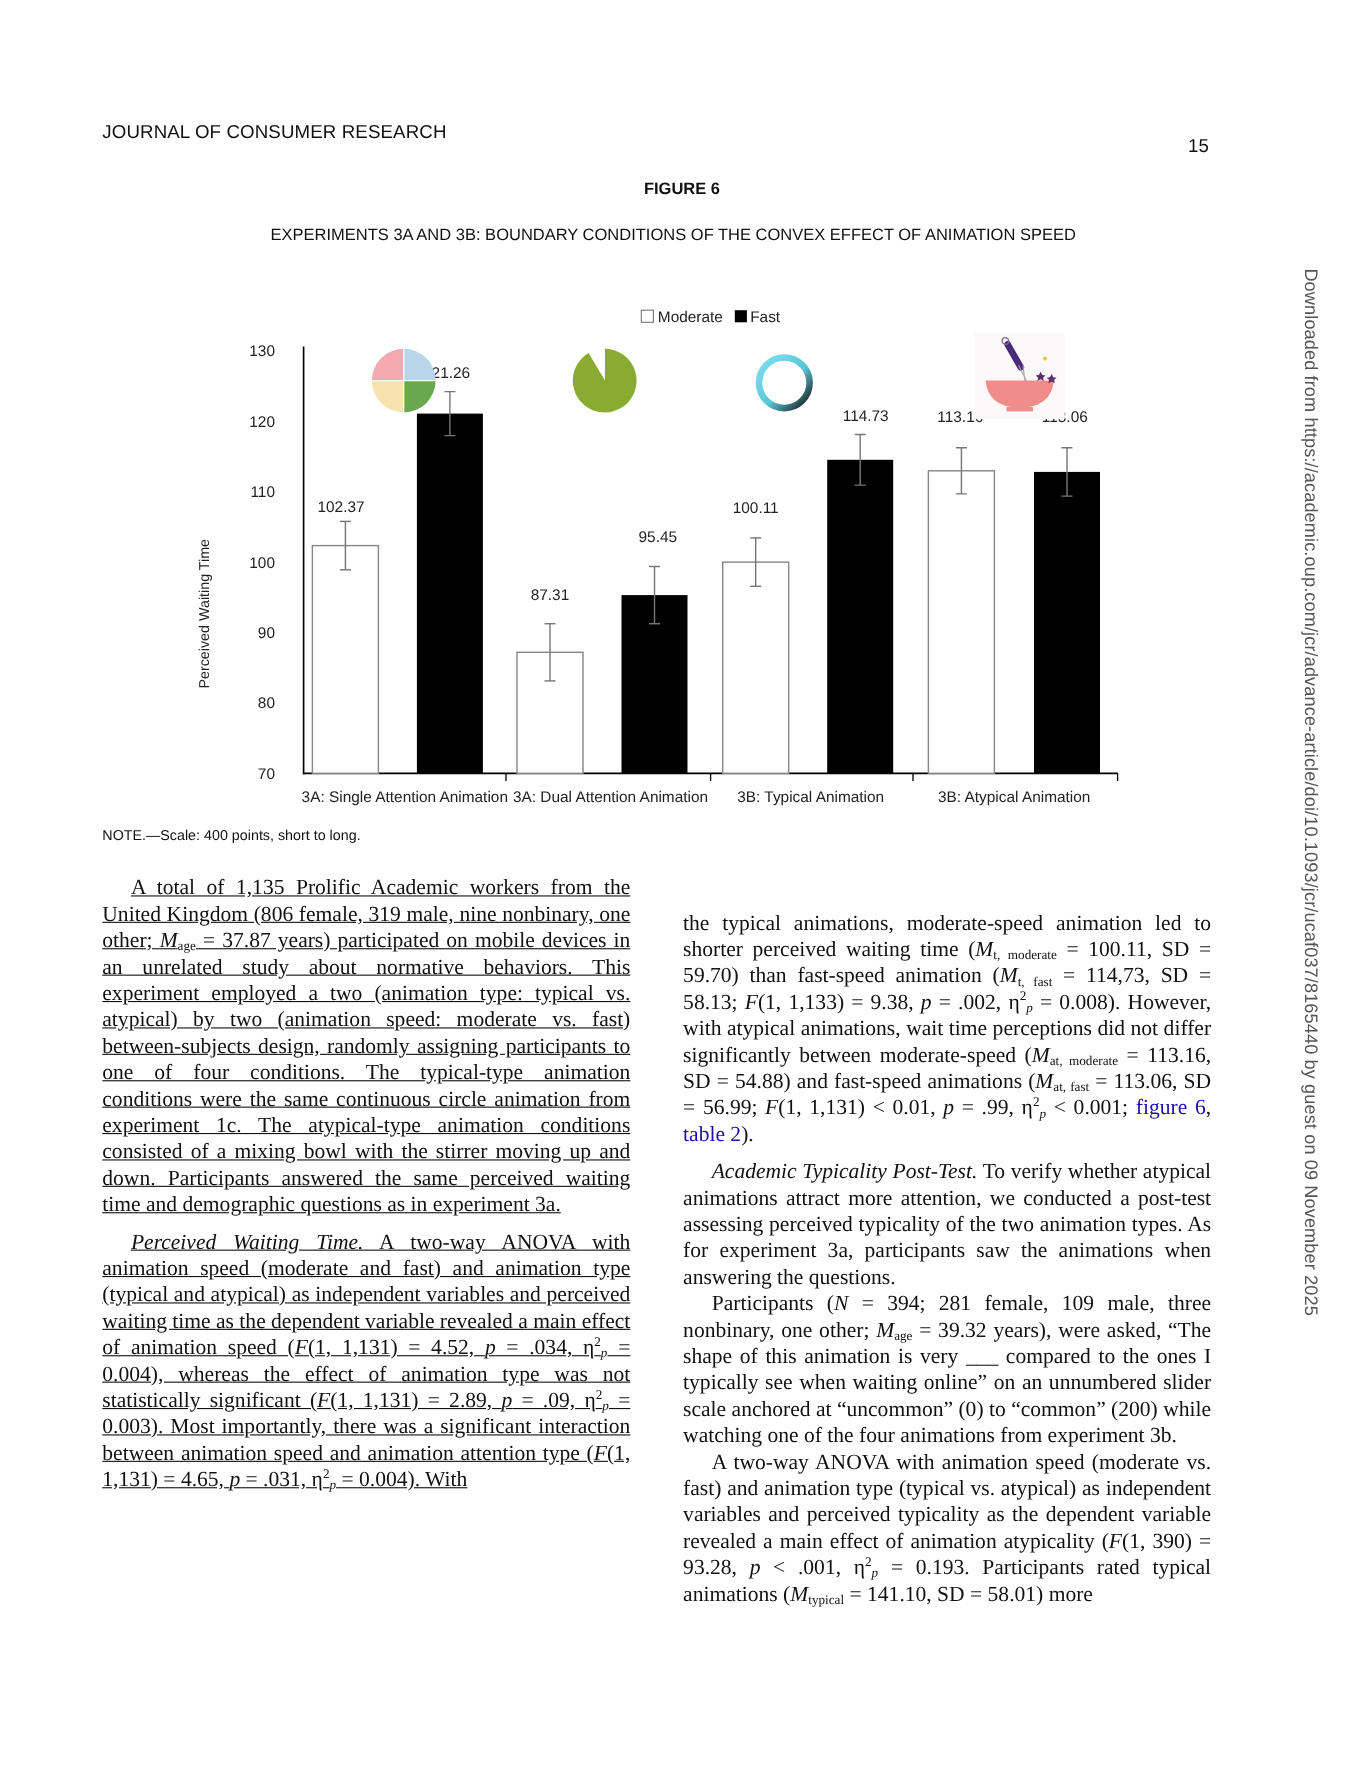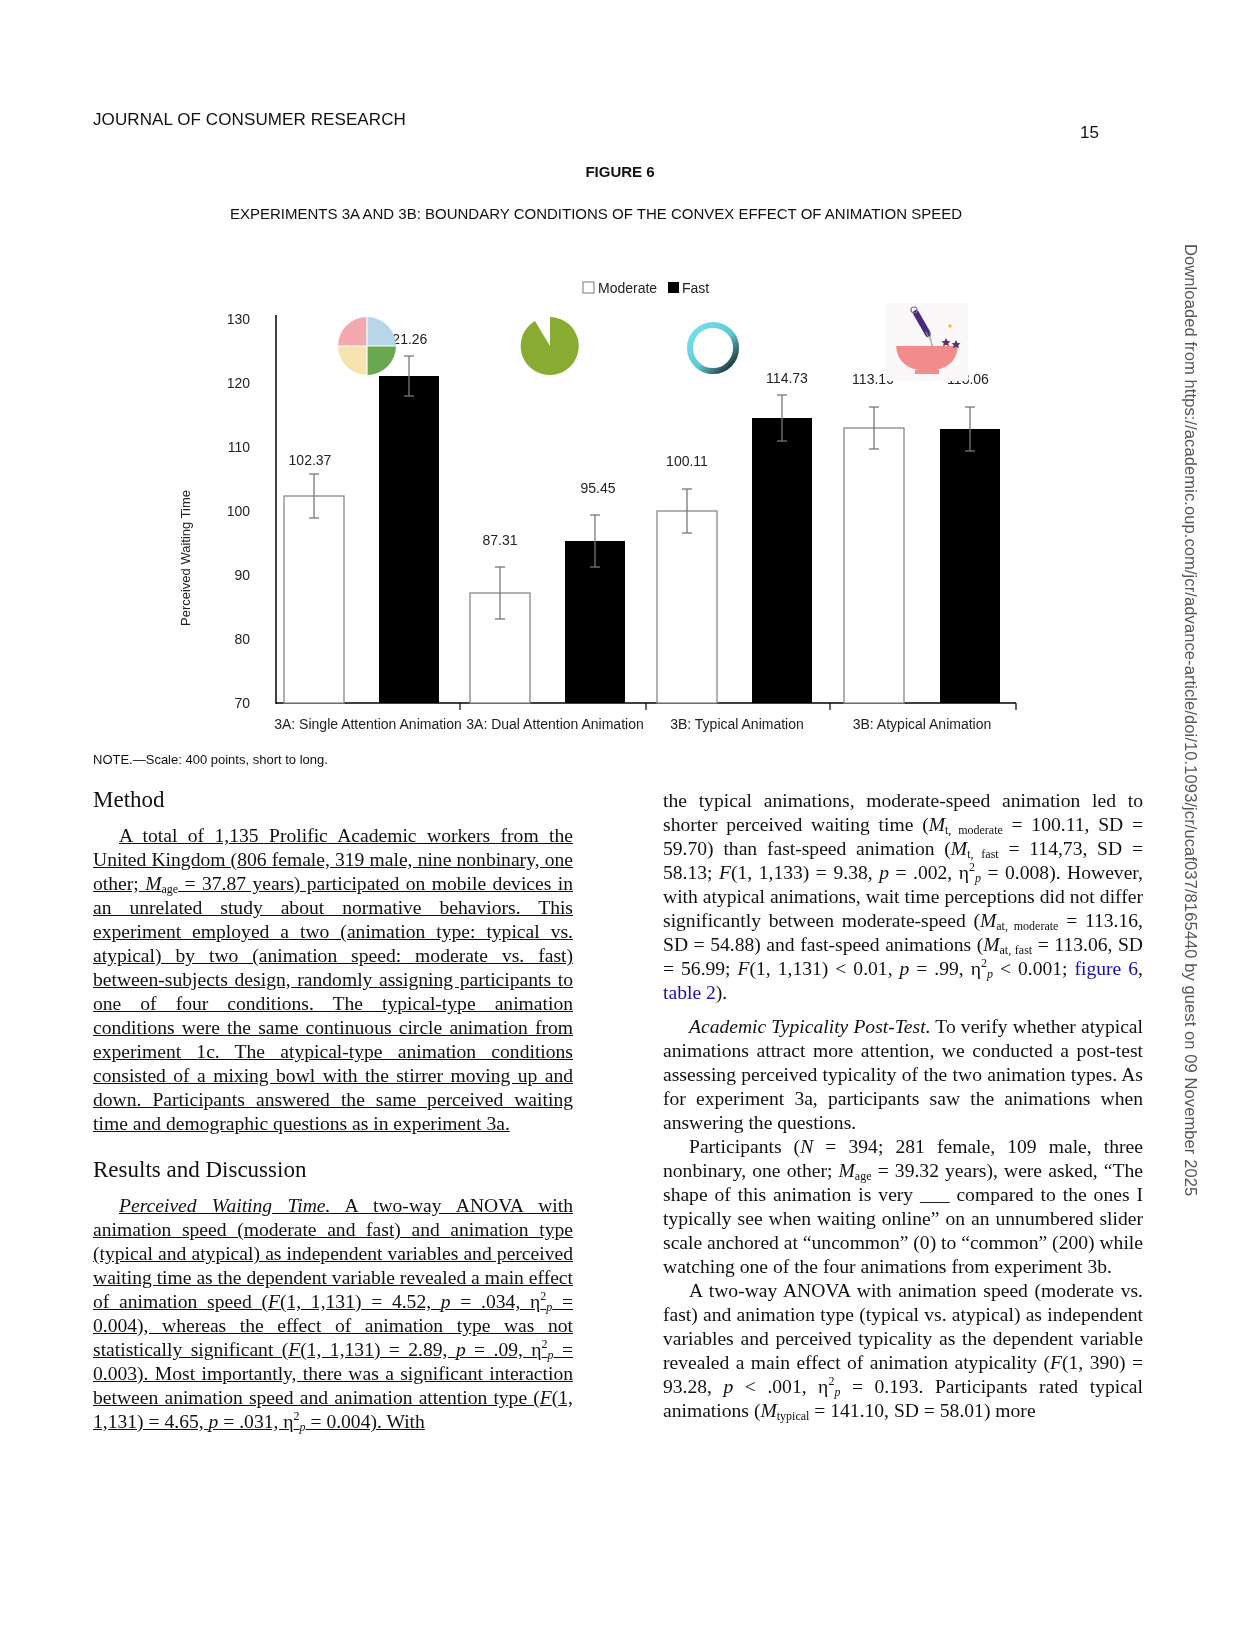--- a/index.html
+++ b/index.html
@@ -4,31 +4,31 @@
 <style>
   html, body { margin: 0; padding: 0; background: #ffffff; }
   body { width: 1240px; height: 1629px; position: relative; overflow: hidden; color: #111; }
   .sans { font-family: "Liberation Sans", "DejaVu Sans", sans-serif; }
   .serif { font-family: "Liberation Serif", "DejaVu Serif", serif; }
   .abs { position: absolute; }
 
   .running-head { left: 93px; top: 110px; font-size: 17px; letter-spacing: 0.1px; text-align: right; }
   .page-num { left: 1080px; top: 110px; font-size: 17px; margin-top: 13px; }
   .fig-label { left: 0; width: 1240px; top: 163px; text-align: center; font-size: 15px; font-weight: bold; }
-  .fig-title { left: 0; width: 1192px; top: 205px; text-align: center; font-size: 15px; }
+  .fig-title { left: 16px; width: 1192px; top: 205px; text-align: center; font-size: 15px; }
 
   .chart-wrap { left: 170px; top: 268px; width: 870px; height: 480px; }
   .chart-wrap svg { display: block; }
   .chart-font { font-family: "Liberation Sans", "DejaVu Sans", sans-serif; }
 
   .note { left: 93px; top: 752px; font-size: 13px; }
 
   .col { width: 480px; font-size: 19.6px; line-height: 24px; text-align: justify; }
   .col-left { left: 93px; top: 786px; }
-  .col-right { left: 621px; top: 789px; margin-left: 42px; }
+  .col-right { left: 621px; top: 828px; }
   .col p { margin: 0; }
   .indent { text-indent: 26px; }
   h2.sec { margin: 0; font-weight: normal; font-size: 23px; line-height: 28px; }
   .gap-sec-top { margin-top: 20px !important; }
   .sp-after-h { margin-top: 10px !important; text-decoration: underline; }
   .para-gap { margin-top: 10px !important; }
   sub { font-size: 12px; line-height: 0; vertical-align: -3px; }
   sup { font-size: 12px; line-height: 0; }
   .link { color: #1a0dab; }
   .it { font-style: italic; }
@@ -167,24 +167,22 @@
       <circle cx="32" cy="-12" r="1.8" fill="#f0c040"></circle>
       <path d="M28,0 l1.5,3 3,0.3 -2.2,2 0.6,3 -2.9,-1.5 -2.9,1.5 0.6,-3 -2.2,-2 3,-0.3z" fill="#5a2f6a"></path>
       <path d="M38,2 l1.5,3 3,0.3 -2.2,2 0.6,3 -2.9,-1.5 -2.9,1.5 0.6,-3 -2.2,-2 3,-0.3z" fill="#5a2f6a"></path>
     </g>
   </svg>
 </div>
 
 <div class="abs sans note">NOTE.—Scale: 400 points, short to long.</div>
 
 <div class="abs serif col col-left">
-  <h2 class="sec">Method</h2>
   <p class="indent sp-after-h"><span>A total of 1,135 Prolific Academic workers from the United Kingdom (806 female, 319 male, nine nonbinary, one other; </span><span class="it">M</span><sub>age</sub><span> = 37.87 years) participated on mobile devices in an unrelated study about normative behaviors. This experiment employed a two (animation type: typical vs. atypical) by two (animation speed: moderate vs. fast) between-subjects design, randomly assigning participants to one of four conditions. The typical-type animation conditions were the same continuous circle animation from experiment 1c. The atypical-type animation conditions consisted of a mixing bowl with the stirrer moving up and down. Participants answered the same perceived waiting time and demographic questions as in experiment 3a.</span></p>
 
-  <h2 class="sec gap-sec-top" style="margin-top:20px">Results and Discussion</h2>
   <p class="indent sp-after-h"><span class="it">Perceived Waiting Time.</span><span> A two-way ANOVA with animation speed (moderate and fast) and animation type (typical and atypical) as independent variables and perceived waiting time as the dependent variable revealed a main effect of animation speed (</span><span class="it">F</span><span>(1, 1,131) = 4.52, </span><span class="it">p</span><span> = .034, η</span><sup>2</sup><sub class="it">p</sub><span> = 0.004), whereas the effect of animation type was not statistically significant (</span><span class="it">F</span><span>(1, 1,131) = 2.89, </span><span class="it">p</span><span> = .09, η</span><sup>2</sup><sub class="it">p</sub><span> = 0.003). Most importantly, there was a significant interaction between animation speed and animation attention type (</span><span class="it">F</span><span>(1, 1,131) = 4.65, </span><span class="it">p</span><span> = .031, η</span><sup>2</sup><sub class="it">p</sub><span> = 0.004). With</span></p>
 </div>
 
 <div class="abs serif col col-right">
   <p><span>the typical animations, moderate-speed animation led to shorter perceived waiting time (</span><span class="it">M</span><sub>t, moderate</sub><span> = 100.11, SD = 59.70) than fast-speed animation (</span><span class="it">M</span><sub>t, fast</sub><span> = 114,73, SD = 58.13; </span><span class="it">F</span><span>(1, 1,133) = 9.38, </span><span class="it">p</span><span> = .002, η</span><sup>2</sup><sub class="it">p</sub><span> = 0.008). However, with atypical animations, wait time perceptions did not differ significantly between moderate-speed (</span><span class="it">M</span><sub>at, moderate</sub><span> = 113.16, SD = 54.88) and fast-speed animations (</span><span class="it">M</span><sub>at, fast</sub><span> = 113.06, SD = 56.99; </span><span class="it">F</span><span>(1, 1,131) &lt; 0.01, </span><span class="it">p</span><span> = .99, η</span><sup>2</sup><sub class="it">p</sub><span> &lt; 0.001; </span><span class="link">figure 6</span><span>, </span><span class="link">table 2</span><span>).</span></p>
 
   <p class="indent para-gap"><span class="it">Academic Typicality Post-Test.</span><span> To verify whether atypical animations attract more attention, we conducted a post-test assessing perceived typicality of the two animation types. As for experiment 3a, participants saw the animations when answering the questions.</span></p>
 
   <p class="indent"><span>Participants (</span><span class="it">N</span><span> = 394; 281 female, 109 male, three nonbinary, one other; </span><span class="it">M</span><sub>age</sub><span> = 39.32 years), were asked, “The shape of this animation is very ___ compared to the ones I typically see when waiting online” on an unnumbered slider scale anchored at “uncommon” (0) to “common” (200) while watching one of the four animations from experiment 3b.</span></p>
 

